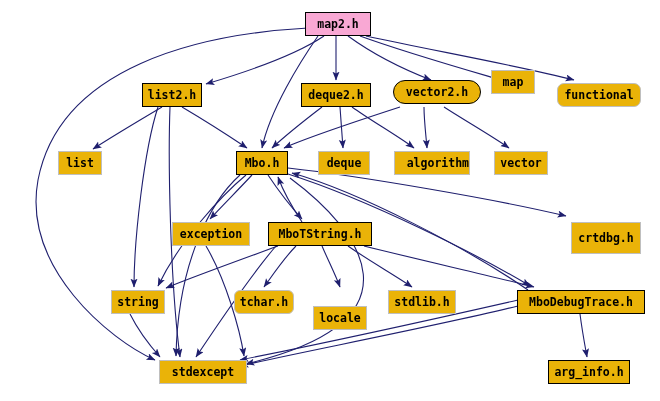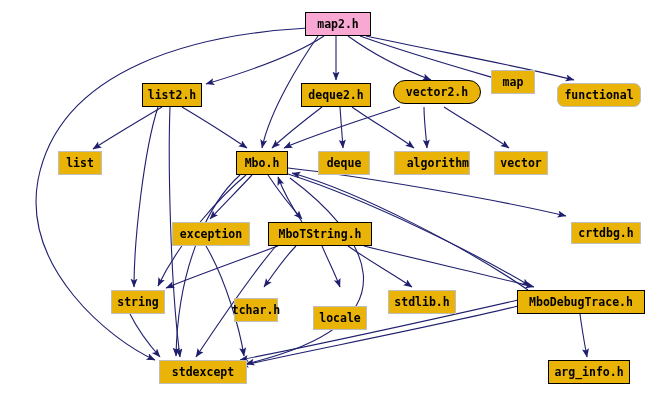--- a/index.html
+++ b/index.html
@@ -111,27 +111,27 @@
       </div>
       <div class="node " style="left: 494px; top: 151px; width: 54px; height: 24px;">
         <span class="node-label">vector</span>
       </div>
       <div class="node " style="left: 172px; top: 222px; width: 78px; height: 24px;">
         <span class="node-label">exception</span>
       </div>
       <div class="node hdr" style="left: 268px; top: 222px; width: 104px; height: 24px;">
         <span class="node-label">MboTString.h</span>
       </div>
-      <div class="node " style="left: 571px; top: 222px; width: 70px; height: 22px;">
+      <div class="node " style="left: 571px; top: 222px; width: 70px; height: 32px;">
         <span class="node-label">crtdbg.h</span>
       </div>
       <div class="node " style="left: 111px; top: 290px; width: 54px; height: 24px;">
         <span class="node-label">string</span>
       </div>
-      <div class="node " style="left: 234px; top: 298px; width: 44px; height: 24px;">
+      <div class="node " style="left: 234px; top: 290px; width: 60px; height: 24px; border-radius: 6px;">
         <span class="node-label">tchar.h</span>
       </div>
       <div class="node " style="left: 313px; top: 290px; width: 54px; height: 24px; margin-top: 16px;">
         <span class="node-label">locale</span>
       </div>
       <div class="node " style="left: 388px; top: 290px; width: 68px; height: 24px;">
         <span class="node-label">stdlib.h</span>
       </div>
       <div class="node hdr" style="left: 517px; top: 290px; width: 128px; height: 24px;">
         <span class="node-label">MboDebugTrace.h</span>

